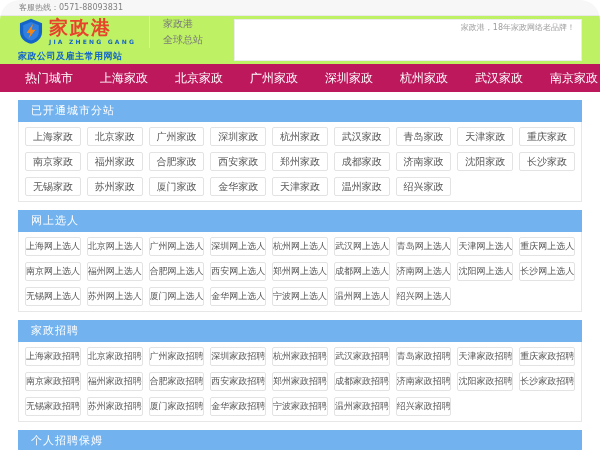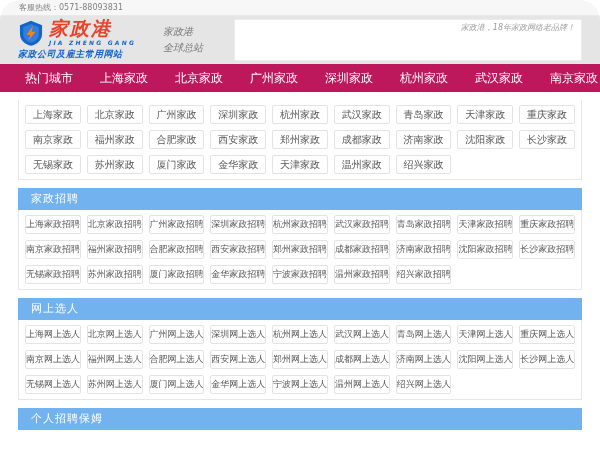--- a/index.html
+++ b/index.html
@@ -6,21 +6,21 @@
   html,body { background:#ffffff; }
   body { font-family:"DejaVu Sans", "Liberation Sans", sans-serif; }
   .page { position:relative; width:600px; height:450px; background:#ffffff; overflow:hidden; margin:0 auto;border-radius:20px; }
 
   
   .topbar { height:16px; background:#f7f7f7; border-bottom:1px solid #e9e9e9;
             display:flex; justify-content:space-between; align-items:center;
             padding:0 19px; font-size:8px; color:#818181; }
 
   
-  .header { height:48px; display:flex; align-items:center; padding:0 18px; background:#e5e5e5;font-style:italic; }
+  .header { height:48px; display:flex; padding:0 18px; background:#bef264; }
   .logo { display:grid; grid-template-columns:auto auto; column-gap:5px; align-items:center; cursor:pointer; }
   .logo-icon { width:26px; height:26px; grid-row:1; }
   .logo-block { display:flex; flex-direction:column; justify-content:center; }
   .logo-cn { font-size:19px; font-weight:bold; color:#e8432b; letter-spacing:2px; line-height:19px; }
   .logo-py { font-size:6px; color:#1565c8; font-weight:bold; letter-spacing:2.2px; margin-top:1px; }
   .logo-tagline { grid-column:1 / 3; font-size:9px; font-weight:bold; color:#1565c8; margin-top:2px; letter-spacing:0.5px; }
   .header-divider { width:1px; height:32px; background:#e4e4e4; margin:0 13px; }
   .sitename { font-size:10px; color:#7a7a7a; line-height:16px; }
   .banner-box { flex:1; align-self:stretch; margin:3px 0 3px 31px; border:1px solid #ececec; position:relative; background:#fff; }
   .banner-slogan { position:absolute; top:2px; right:6px; font-size:8px; color:#9c9c9c; }
@@ -84,20 +84,21 @@
       <a class="nav-item">广州家政</a>
       <a class="nav-item">深圳家政</a>
       <a class="nav-item">杭州家政</a>
       <a class="nav-item">武汉家政</a>
       <a class="nav-item">南京家政</a>
     </div>
 
   <div class="content">
 
     <div class="section">
+      <div class="section-header">已开通城市分站</div>
       <div class="section-body">
           <a class="chip">上海家政</a>
           <a class="chip">北京家政</a>
           <a class="chip">广州家政</a>
           <a class="chip">深圳家政</a>
           <a class="chip">杭州家政</a>
           <a class="chip">武汉家政</a>
           <a class="chip">青岛家政</a>
           <a class="chip">天津家政</a>
           <a class="chip">重庆家政</a>
@@ -110,20 +111,51 @@
           <a class="chip">济南家政</a>
           <a class="chip">沈阳家政</a>
           <a class="chip">长沙家政</a>
           <a class="chip">无锡家政</a>
           <a class="chip">苏州家政</a>
           <a class="chip">厦门家政</a>
           <a class="chip">金华家政</a>
           <a class="chip">天津家政</a>
           <a class="chip">温州家政</a>
           <a class="chip">绍兴家政</a>
+        </div>
+    </div>
+
+    <div class="section small-chips">
+      <div class="section-header">网上选人</div>
+      <div class="section-body">
+          <a class="chip">上海网上选人</a>
+          <a class="chip">北京网上选人</a>
+          <a class="chip">广州网上选人</a>
+          <a class="chip">深圳网上选人</a>
+          <a class="chip">杭州网上选人</a>
+          <a class="chip">武汉网上选人</a>
+          <a class="chip">青岛网上选人</a>
+          <a class="chip">天津网上选人</a>
+          <a class="chip">重庆网上选人</a>
+          <a class="chip">南京网上选人</a>
+          <a class="chip">福州网上选人</a>
+          <a class="chip">合肥网上选人</a>
+          <a class="chip">西安网上选人</a>
+          <a class="chip">郑州网上选人</a>
+          <a class="chip">成都网上选人</a>
+          <a class="chip">济南网上选人</a>
+          <a class="chip">沈阳网上选人</a>
+          <a class="chip">长沙网上选人</a>
+          <a class="chip">无锡网上选人</a>
+          <a class="chip">苏州网上选人</a>
+          <a class="chip">厦门网上选人</a>
+          <a class="chip">金华网上选人</a>
+          <a class="chip">宁波网上选人</a>
+          <a class="chip">温州网上选人</a>
+          <a class="chip">绍兴网上选人</a>
         </div>
     </div>
 
     <div class="section small-chips">
       <div class="section-header">家政招聘</div>
       <div class="section-body">
           <a class="chip">上海家政招聘</a>
           <a class="chip">北京家政招聘</a>
           <a class="chip">广州家政招聘</a>
           <a class="chip">深圳家政招聘</a>
@@ -144,50 +176,19 @@
           <a class="chip">无锡家政招聘</a>
           <a class="chip">苏州家政招聘</a>
           <a class="chip">厦门家政招聘</a>
           <a class="chip">金华家政招聘</a>
           <a class="chip">宁波家政招聘</a>
           <a class="chip">温州家政招聘</a>
           <a class="chip">绍兴家政招聘</a>
         </div>
     </div>
 
-    <div class="section small-chips">
-      <div class="section-header">网上选人</div>
-      <div class="section-body">
-          <a class="chip">上海网上选人</a>
-          <a class="chip">北京网上选人</a>
-          <a class="chip">广州网上选人</a>
-          <a class="chip">深圳网上选人</a>
-          <a class="chip">杭州网上选人</a>
-          <a class="chip">武汉网上选人</a>
-          <a class="chip">青岛网上选人</a>
-          <a class="chip">天津网上选人</a>
-          <a class="chip">重庆网上选人</a>
-          <a class="chip">南京网上选人</a>
-          <a class="chip">福州网上选人</a>
-          <a class="chip">合肥网上选人</a>
-          <a class="chip">西安网上选人</a>
-          <a class="chip">郑州网上选人</a>
-          <a class="chip">成都网上选人</a>
-          <a class="chip">济南网上选人</a>
-          <a class="chip">沈阳网上选人</a>
-          <a class="chip">长沙网上选人</a>
-          <a class="chip">无锡网上选人</a>
-          <a class="chip">苏州网上选人</a>
-          <a class="chip">厦门网上选人</a>
-          <a class="chip">金华网上选人</a>
-          <a class="chip">宁波网上选人</a>
-          <a class="chip">温州网上选人</a>
-          <a class="chip">绍兴网上选人</a>
-        </div>
-    </div>
-
     <div class="section">
       <div class="section-header">个人招聘保姆</div>
 
     </div>
 
   </div>
 </div>
 
 </body></html>

